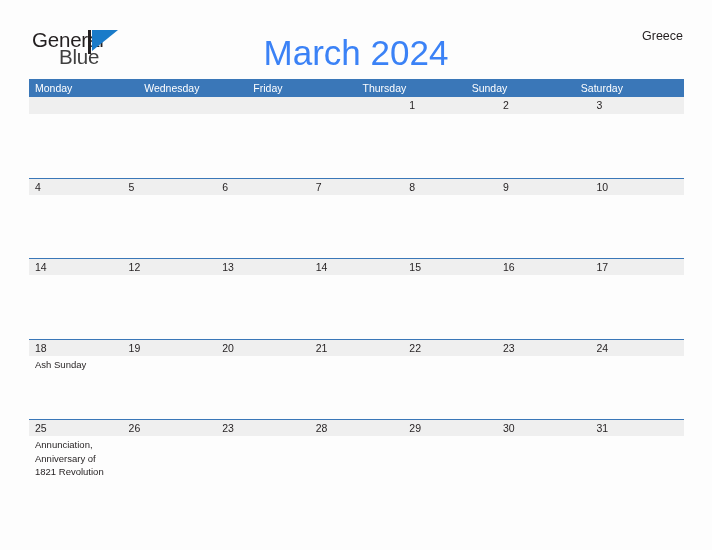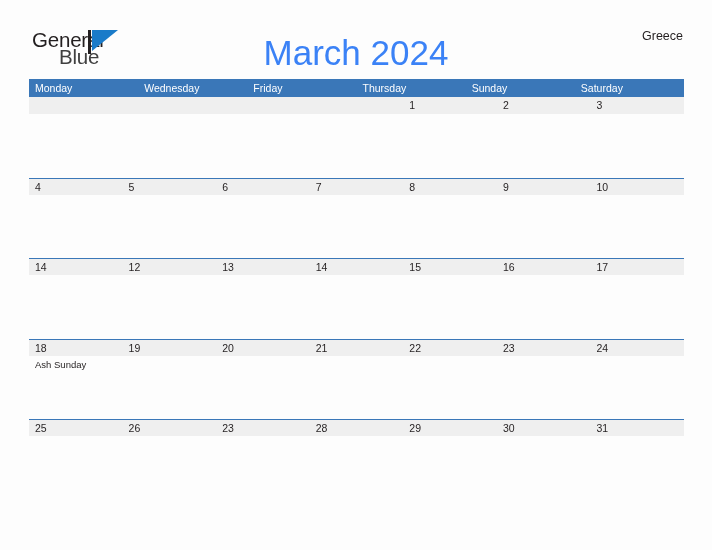--- a/index.html
+++ b/index.html
@@ -266,20 +266,23 @@
           <div class="week-daynums">
             <div class="daynum-cell">25</div>
             <div class="daynum-cell">26</div>
             <div class="daynum-cell">23</div>
             <div class="daynum-cell">28</div>
             <div class="daynum-cell">29</div>
             <div class="daynum-cell">30</div>
             <div class="daynum-cell">31</div>
           </div>
           <div class="week-events">
+            <div class="event-cell">
+              <div class="event-text">Annunciation, Anniversary of 1821 Revolution</div>
+            </div>
             <div class="event-cell"></div>
             <div class="event-cell"></div>
             <div class="event-cell"></div>
             <div class="event-cell"></div>
             <div class="event-cell"></div>
             <div class="event-cell"></div>
           </div>
         </div>
       </div>
   </div>

